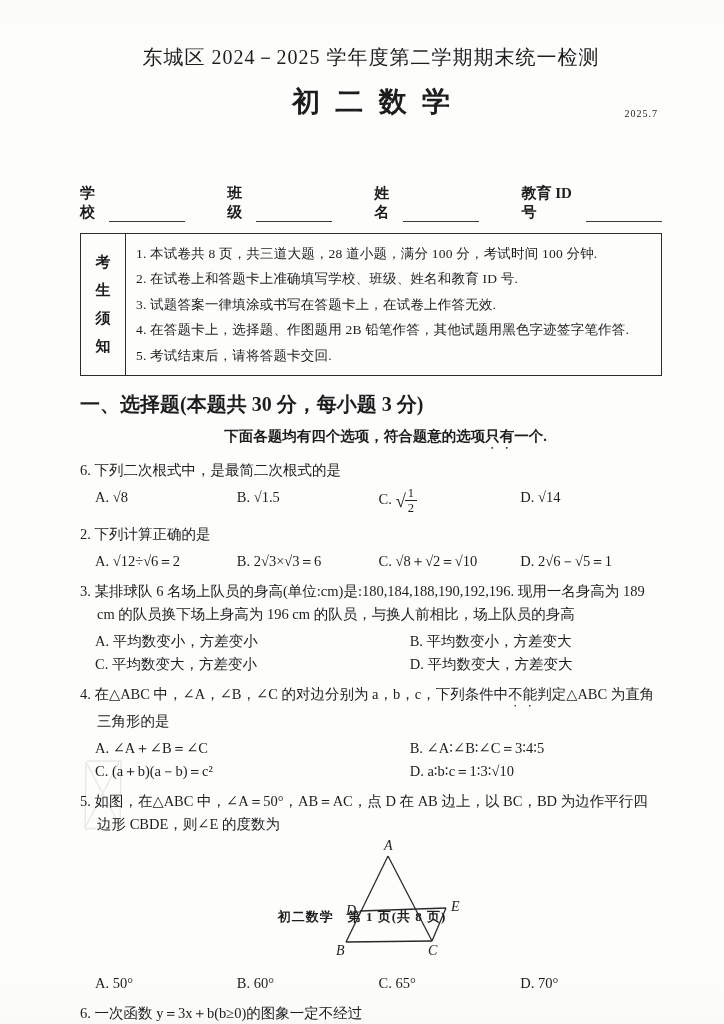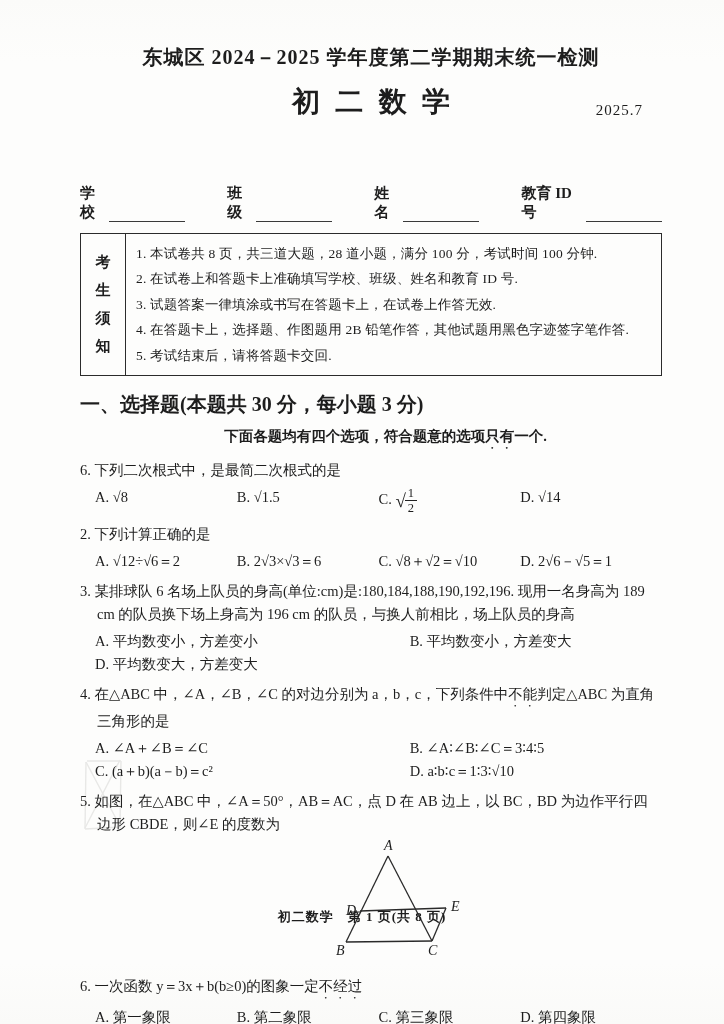--- a/index.html
+++ b/index.html
@@ -3,24 +3,24 @@
 <meta charset="utf-8">
 <style>
   html,body{margin:0;padding:0;background:#f4f4f2;}
   .page{
     position:relative;width:724px;height:1024px;margin:0 auto;
     background:linear-gradient(180deg,#fbfbf9 0%,#fdfdfc 6%,#fdfdfc 94%,#fafaf8 100%);
     font-family:"Liberation Serif","DejaVu Serif","DejaVu Sans",serif;
     color:#1d1d1d;overflow:hidden;
   }
   .content{position:absolute;left:80px;top:40px;width:582px;}
-  .exam-title{font-size:20px;font-weight:bold;text-align:center;margin:4px 0 0 0;letter-spacing:1px;}
+  .exam-title{font-size:20px;font-weight:normal;text-align:center;margin:4px 0 0 0;letter-spacing:1px;}
   .subject-row{position:relative;margin-top:12px;height:40px;}
   .subject-title{font-size:28px;font-weight:bold;text-align:center;letter-spacing:0.55em;text-indent:0.55em;margin:0;}
-  .exam-date{position:absolute;right:19px;bottom:4px;font-size:15px;letter-spacing:1px;}
+  .exam-date{position:absolute;right:4px;bottom:4px;font-size:10px;letter-spacing:1px;}
   .info-row{display:flex;margin-top:13px;font-size:15px;font-weight:bold;align-items:flex-end;gap:16px;}
   .info-field{display:flex;align-items:flex-end;margin-right:26px;}
   .info-field:last-child{margin-right:0;margin-top:48px;}
   .blank-line{display:inline-block;width:84px;height:16px;border-bottom:1.2px solid #3a3a3a;margin-left:2px;}
   .notice-box{display:flex;border:1.6px solid #2b2b2b;margin-top:11px;}
   .notice-side{width:44px;border-right:1.3px solid #2b2b2b;display:flex;flex-direction:column;
     justify-content:space-evenly;align-items:center;font-size:15px;font-weight:bold;padding:10px 0;}
   .notice-body{flex:1;padding:7px 6px 7px 10px;}
   .notice-item{font-size:13.5px;line-height:25.4px;letter-spacing:0.2px;white-space:nowrap;}
   .section-heading{font-size:20px;font-weight:bold;margin-top:15px;}
@@ -130,20 +130,21 @@
             <span class="option">B. 2√3×√3＝6</span>
             <span class="option">C. √8＋√2＝√10</span>
             <span class="option">D. 2√6－√5＝1</span>
           </div>
         </div>
         <div class="question">
           <p class="stem"><span>3. 某排球队 6 名场上队员的身高(单位:cm)是:180,184,188,190,192,196. 现用一名身高为 189 cm 的队员换下场上身高为 196 cm 的队员，与换人前相比，场上队员的身高</span></p>
           <div class="options cols2">
             <span class="option">A. 平均数变小，方差变小</span>
             <span class="option">B. 平均数变小，方差变大</span>
+            <span class="option">C. 平均数变大，方差变小</span>
             <span class="option">D. 平均数变大，方差变大</span>
           </div>
         </div>
         <div class="question">
           <p class="stem"><span>4. 在△ABC 中，∠A，∠B，∠C 的对边分别为 a，b，c，下列条件中</span><span class="emph">不能</span><span>判定△ABC 为直角三角形的是</span></p>
           <div class="options cols2">
             <span class="option">A. ∠A＋∠B＝∠C</span>
             <span class="option">B. ∠A∶∠B∶∠C＝3∶4∶5</span>
             <span class="option">C. (a＋b)(a－b)＝c²</span>
             <span class="option">D. a∶b∶c＝1∶3∶√10</span>
@@ -162,20 +163,26 @@
         </g>
         <g fill="#1d1d1d" font-size="14" font-style="italic">
           <text x="64" y="12">A</text>
           <text x="16" y="117">B</text>
           <text x="108" y="117">C</text>
           <text x="26" y="77">D</text>
           <text x="131" y="73">E</text>
         </g>
       </svg>
     </div>
+  <div class="options cols4">
+            <span class="option">A. 50°</span>
+            <span class="option">B. 60°</span>
+            <span class="option">C. 65°</span>
+            <span class="option">D. 70°</span>
+          </div>
         </div>
         <div class="question">
           <p class="stem"><span>6. 一次函数 y＝3x＋b(b≥0)的图象一定</span><span class="emph">不经过</span></p>
           <div class="options cols4">
             <span class="option">A. 第一象限</span>
             <span class="option">B. 第二象限</span>
             <span class="option">C. 第三象限</span>
             <span class="option">D. 第四象限</span>
           </div>
         </div>

